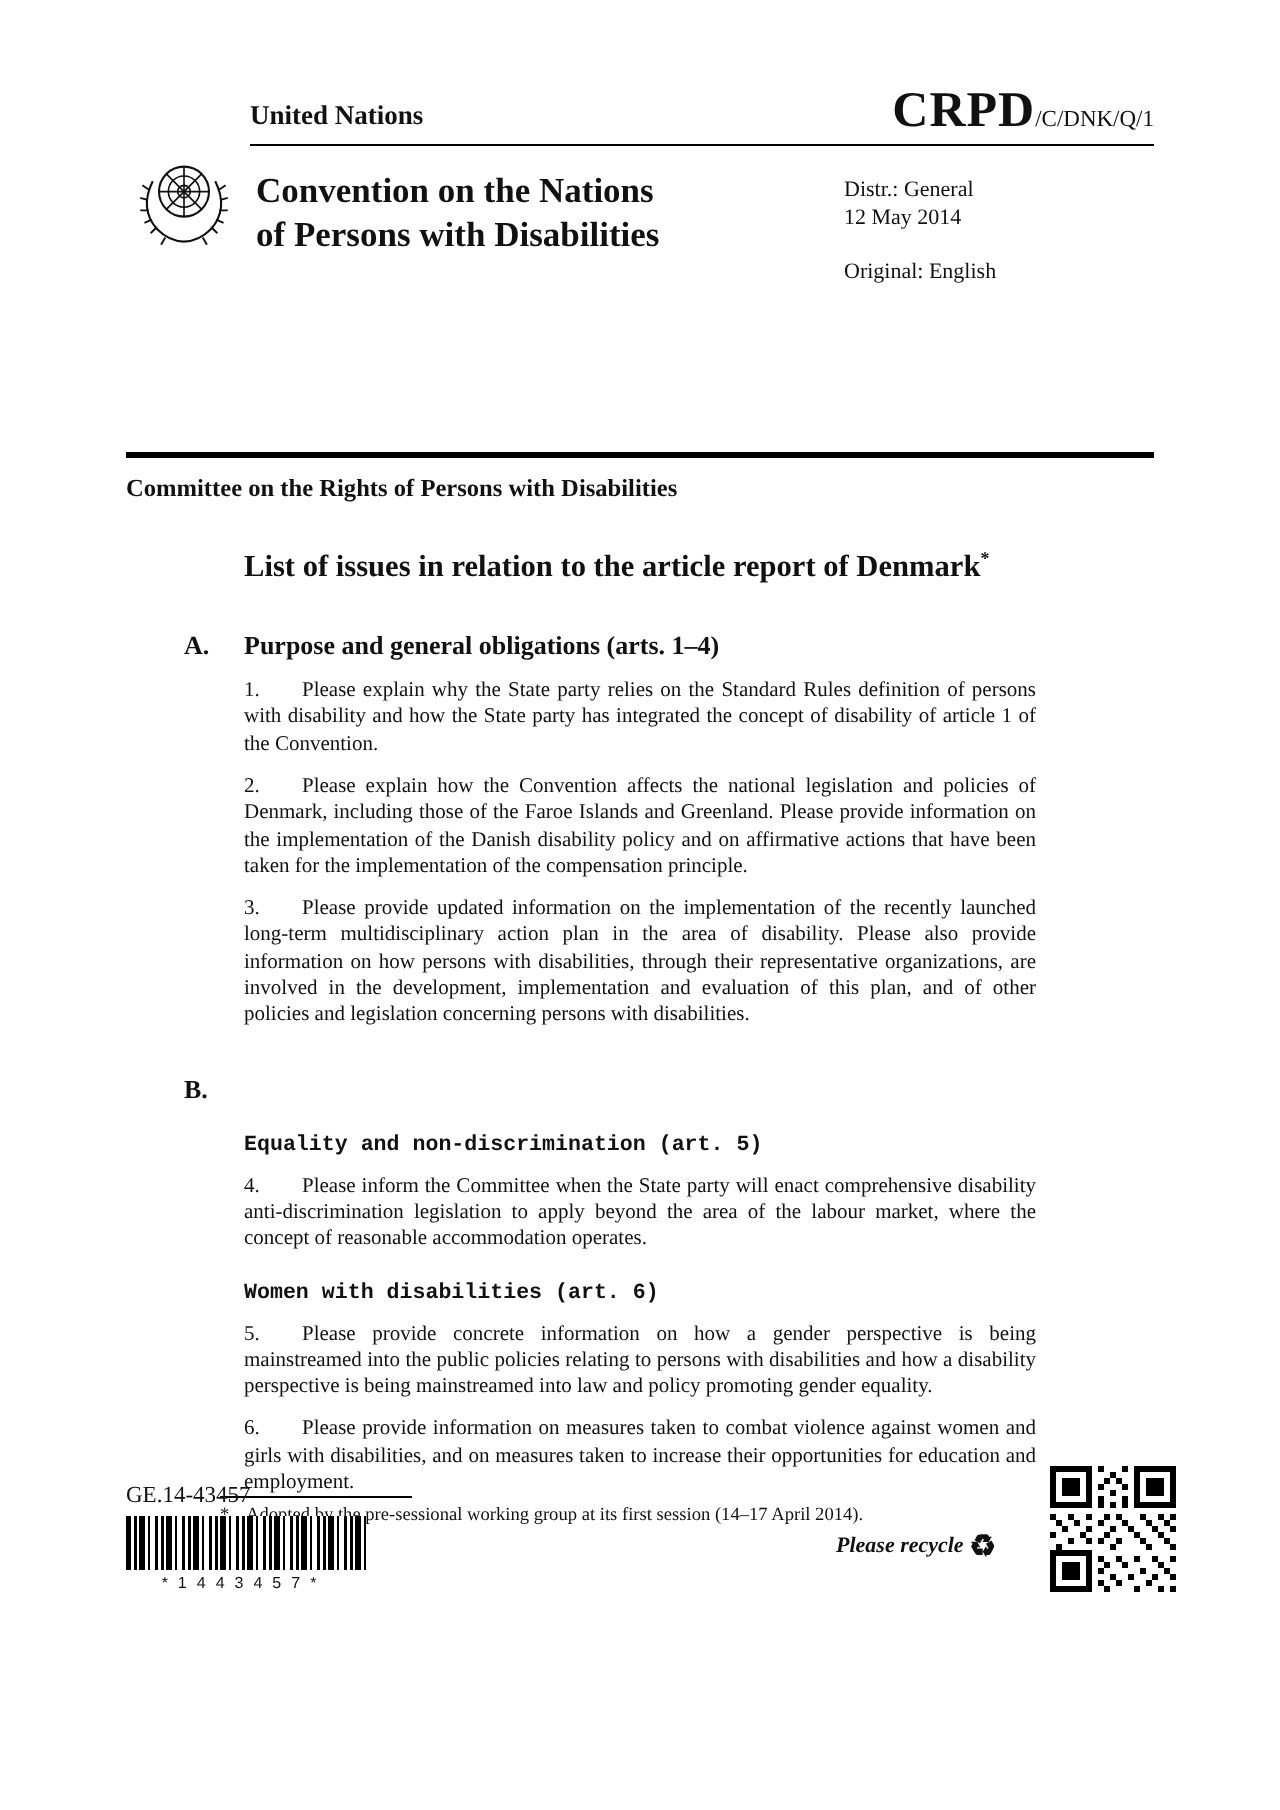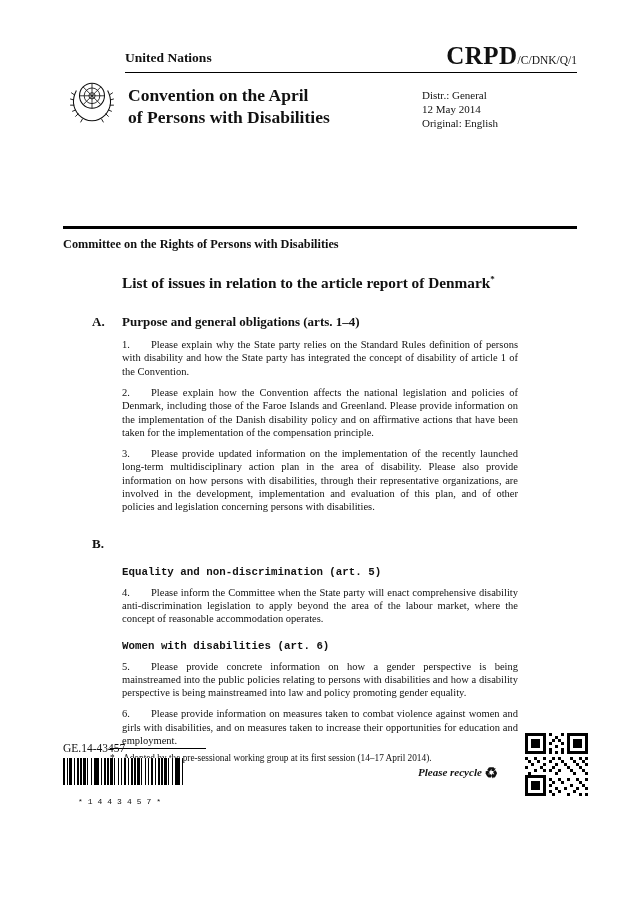--- a/index.html
+++ b/index.html
@@ -30,21 +30,21 @@
   }
   .emblem { position: absolute; left: 68px; top: 76px; }
   .treaty-title {
     position: absolute; left: 128px; top: 84px;
     font-size: 17.5px; font-weight: bold; line-height: 22px;
   }
   .distr-block {
     position: absolute; left: 422px; top: 88px;
     font-size: 11px; line-height: 14px;
   }
-  .distr-original { }
+  .distr-original { margin-top: 13px; }
   .rule-thick {
     position: absolute; left: 63px; right: 63px; top: 226px;
     height: 2.5px; background: #000;
   }
 
   
   .doc-body { position: absolute; left: 63px; top: 237px; width: 514px; }
   .committee { font-size: 12.3px; font-weight: bold; }
   .doc-title {
     margin: 18px 0 0 59px;
@@ -77,22 +77,22 @@
   .bars {
     width: 118px; height: 27px;
     background: repeating-linear-gradient(90deg,
       #000 0 1.5px, #fff 1.5px 3px,
       #000 3px 4.5px, #fff 4.5px 5.5px,
       #000 5.5px 8.5px, #fff 8.5px 10px,
       #000 10px 11px, #fff 11px 13.5px);
     border-left: 1px solid #000; border-right: 1px solid #000;
   }
   .barcode-text {
-    margin-top: 12px;
-    font-family: Liberation Mono, monospace;
+    margin-top: 2px;
+    font-family: Liberation Sans, sans-serif;
     font-size: 8px; letter-spacing: 5px;
   }
   .recycle {
     position: absolute; left: 418px; top: 764px;
     font-size: 11px; font-weight: bold; font-style: italic; white-space: nowrap;
   }
   .recycle-icon { font-style: normal; font-size: 15px; vertical-align: -2px; }
   .qr { position: absolute; right: 52px; top: 733px; }
 </style>
 </head>
@@ -119,21 +119,21 @@
         <line x1="14.5" y1="10.5" x2="31.5" y2="27.5" stroke-width="0.8"></line>
         <line x1="31.5" y1="10.5" x2="14.5" y2="27.5" stroke-width="0.8"></line>
         <path d="M8 14 C4 22 4 30 10 37 M38 14 C42 22 42 30 36 37 M10 37 C14 41 19 43 23 43 C27 43 32 41 36 37"></path>
         <path stroke-width="0.9" d="M6 18 l-3 -2 M5.5 23 l-3.5 -1 M6 28 l-4 0 M7.5 32.5 l-3.5 1.5 M10 36 l-3 3 M14 41 l-2 3.5"></path>
         <path stroke-width="0.9" d="M40 18 l3 -2 M40.5 23 l3.5 -1 M40 28 l4 0 M38.5 32.5 l3.5 1.5 M36 36 l3 3 M32 41 l2 3.5"></path>
       </g>
     </svg>
   </div>
 
   <div class="treaty-title">
-    <div>Convention on the April</div>
+    <div>Convention on the Nations</div>
     <div>of Persons with Disabilities</div>
   </div>
 
   <div class="distr-block">
     <div>Distr.: General</div>
     <div>12 May 2014</div>
     <div class="distr-original">Original: English</div>
   </div>
 
   <div class="rule-thick"></div>

